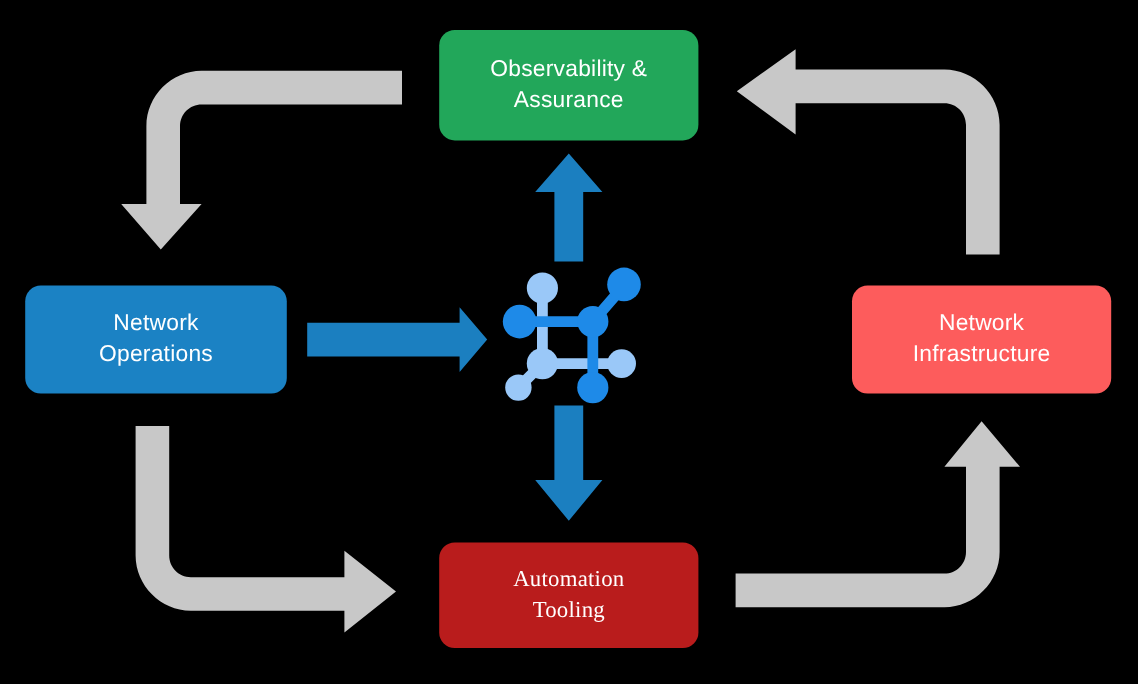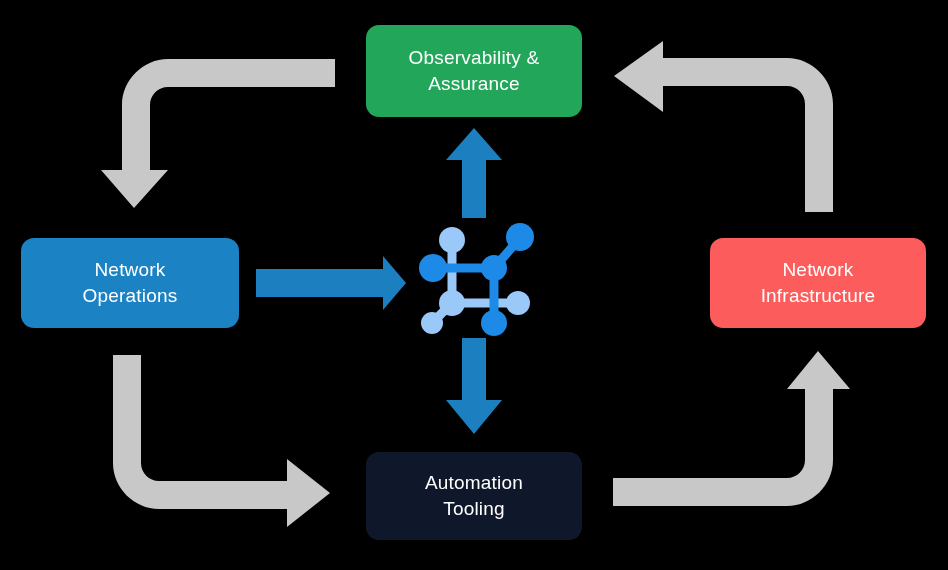--- a/index.html
+++ b/index.html
@@ -120,18 +120,18 @@
   <div class="node-box" id="box-operations" style="background-color: rgb(27, 130, 196); color: rgb(255, 255, 255);">
     <span class="node-label">Network
 Operations</span>
   </div>
 
   <div class="node-box" id="box-infrastructure" style="background-color: rgb(253, 92, 92); color: rgb(255, 255, 255);">
     <span class="node-label">Network
 Infrastructure</span>
   </div>
 
-  <div class="node-box" id="box-automation" style="background-color: #0f172a; color: rgb(255, 255, 255);">
+  <div class="node-box" id="box-automation" style="background-color: #b91c1c; color: rgb(255, 255, 255); font-family: Liberation Serif, serif;">
     <span class="node-label">Automation
 Tooling</span>
   </div>
 
 </div>
 
 </body></html>

